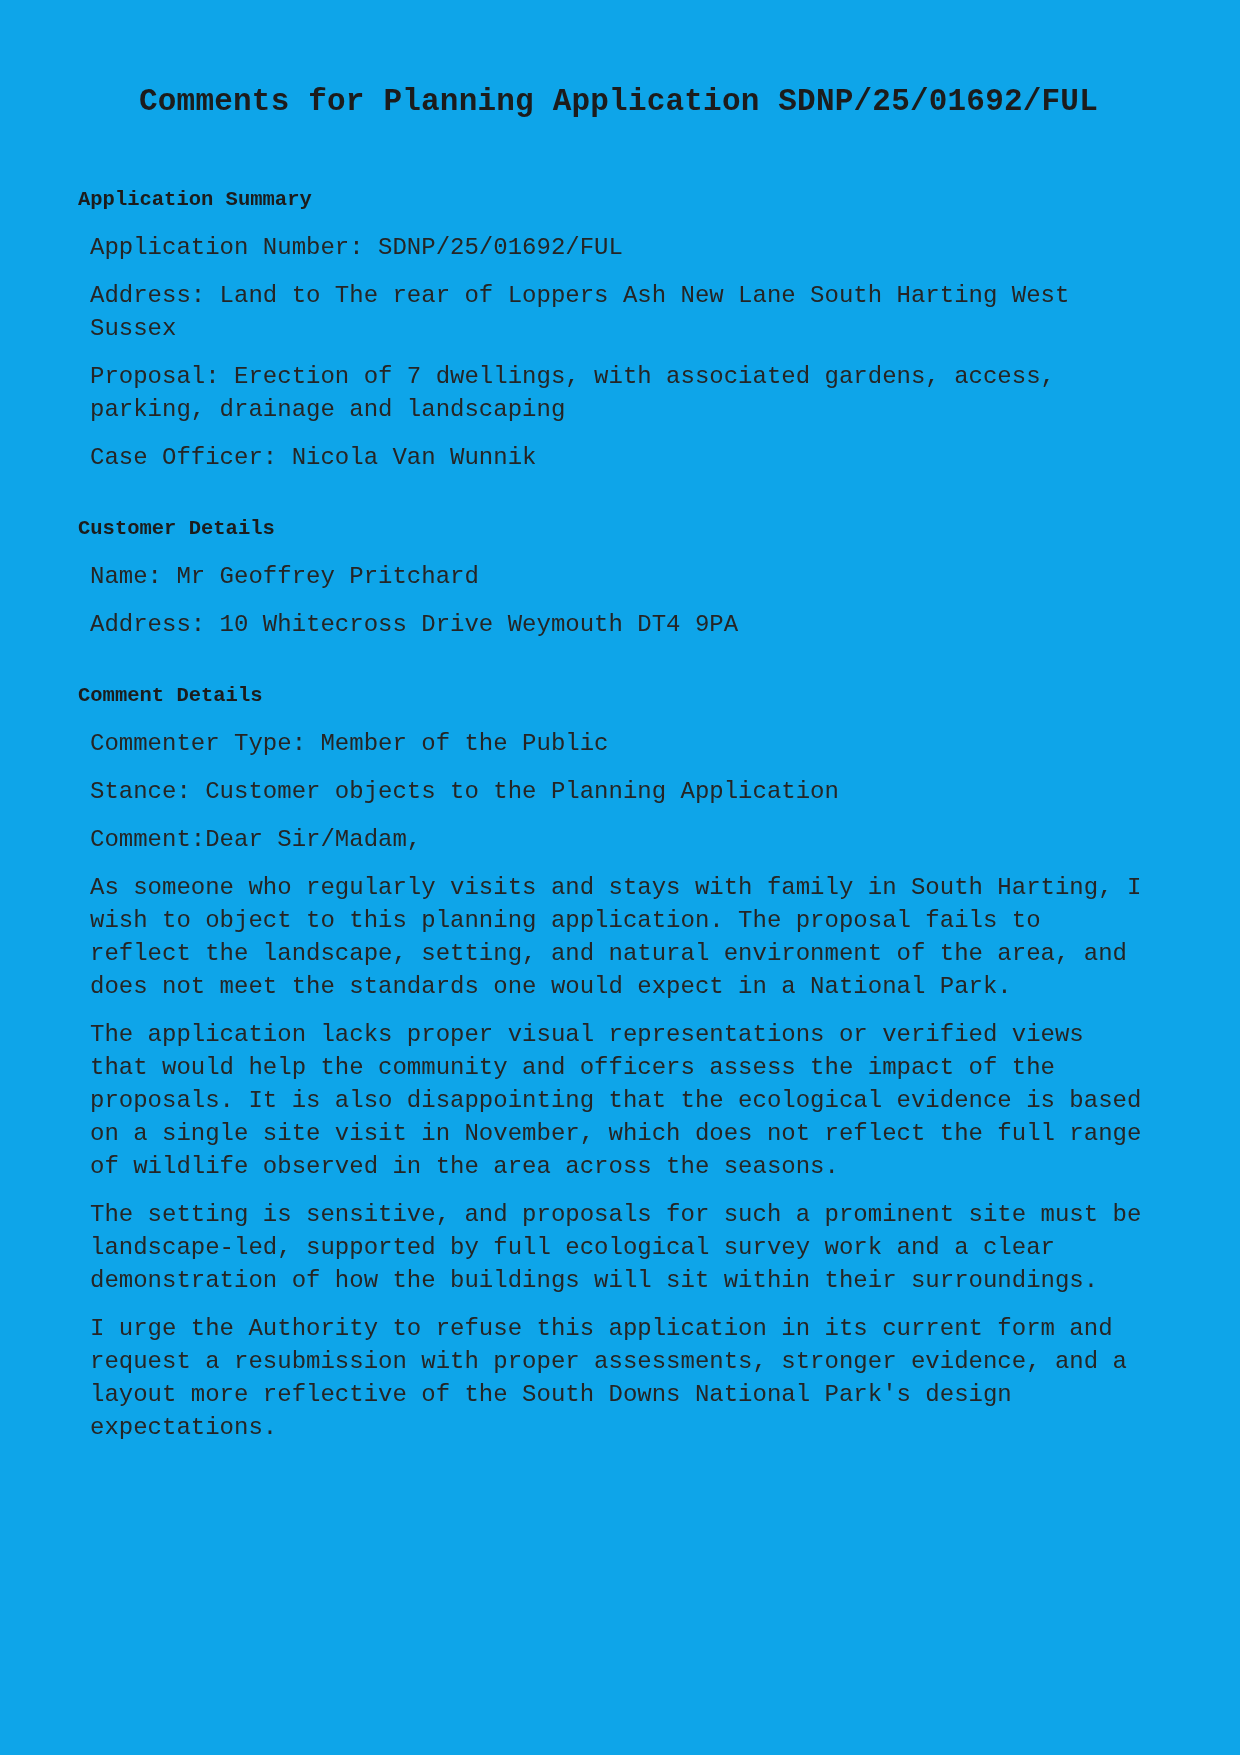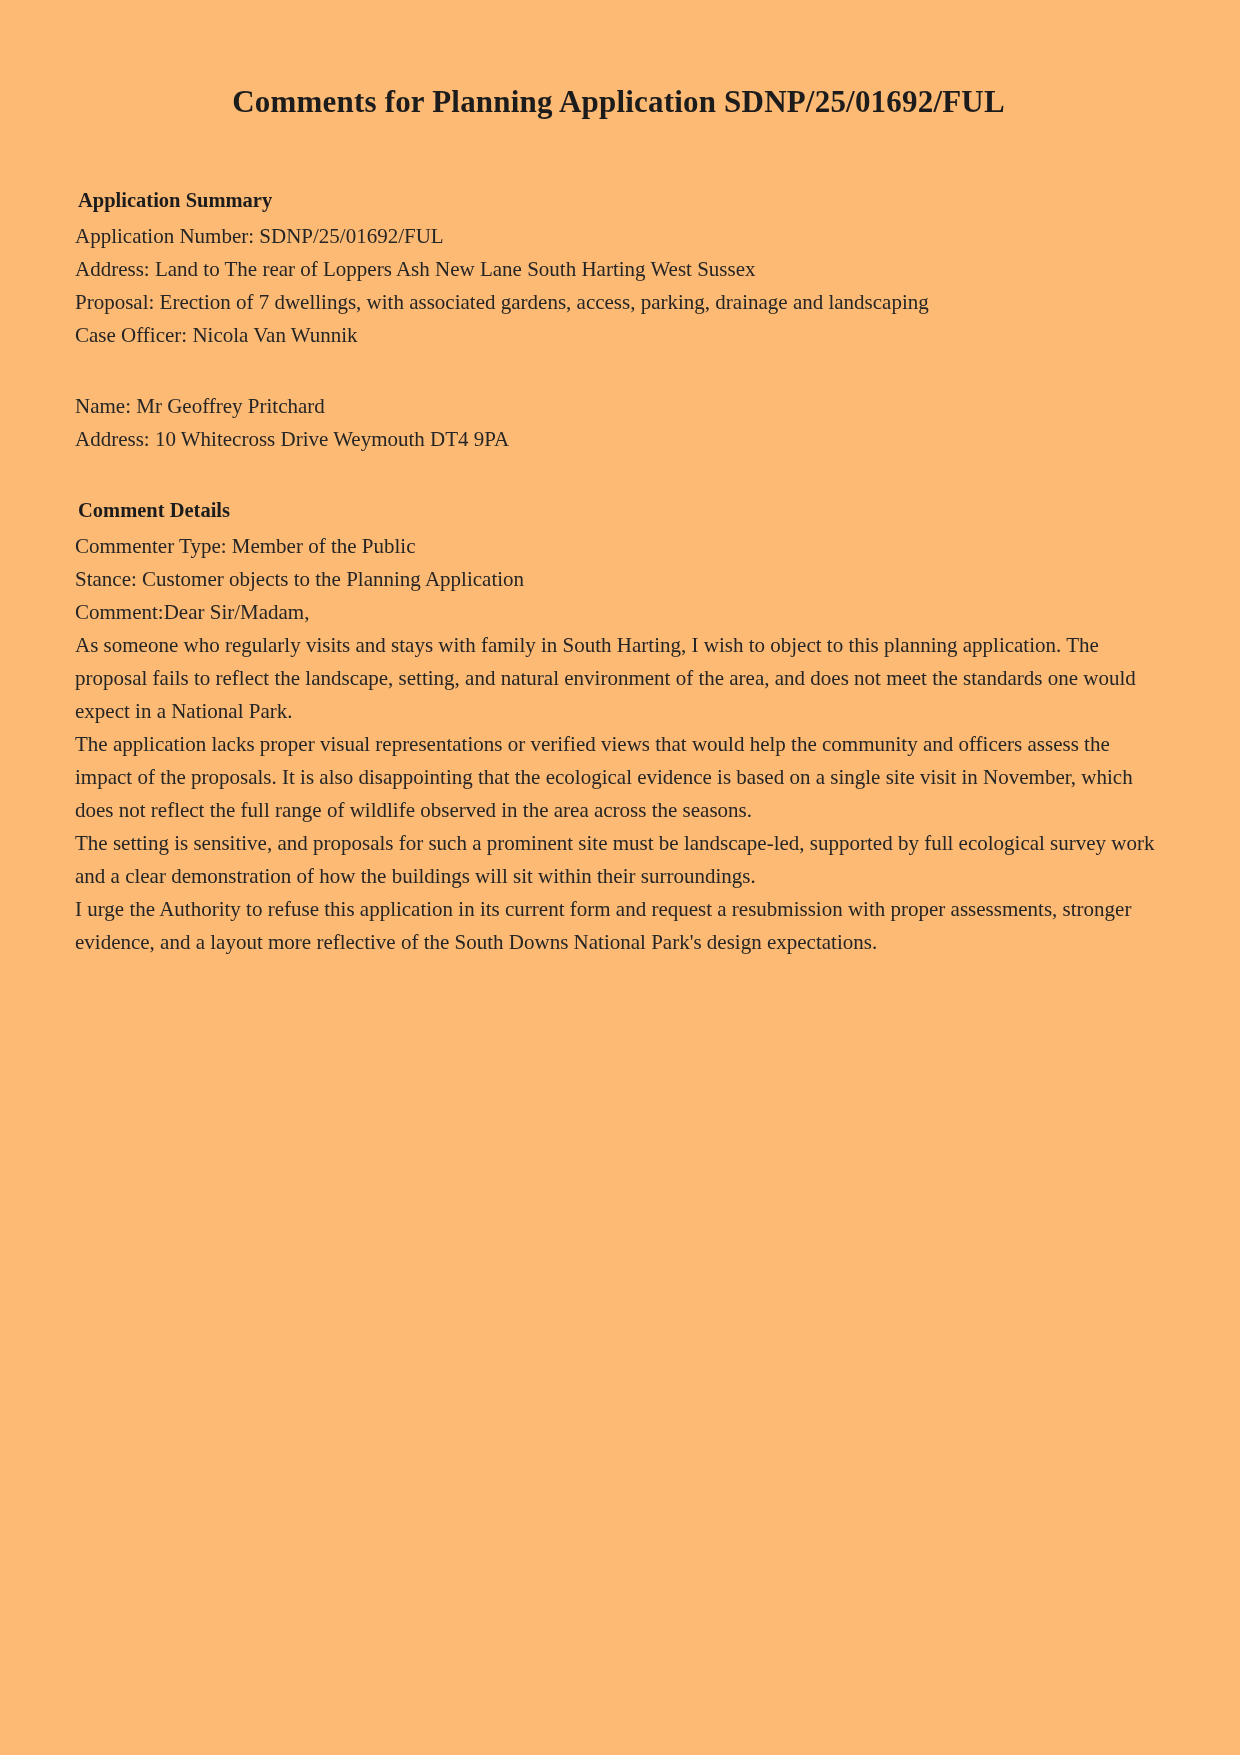--- a/index.html
+++ b/index.html
@@ -5,22 +5,22 @@
   html, body {
     margin: 0;
     padding: 0;
     background: #ffffff;
   }
   .page {
     width: 1240px;
     min-height: 1755px;
     box-sizing: border-box;
     padding: 84px 78px 24px 75px;
-    background: #fdba74;
-    font-family: Liberation Serif, serif;
+    background: #0ea5e9;
+    font-family: Liberation Mono, monospace;
     color: #252525;
   }
   .doc-title {
     margin: 0 0 64px 0;
     text-align: center;
     font-size: 31px;
     font-weight: bold;
     letter-spacing: 0.2px;
     color: #1c1c1c;
   }
@@ -28,42 +28,43 @@
     margin: 0 0 38px 0;
   }
   .section-heading {
     margin: 3px;
     font-size: 20.5px;
     font-weight: bold;
     line-height: 33px;
     color: #1c1c1c;
   }
   .doc-line {
-    margin: 0;
-    font-size: 21px;
+    margin: 15px;
+    font-size: 24px;
     line-height: 33px;
     color: #252525;
   }
 </style>
 </head>
 <body>
 
 <div class="page">
 
   <h1 class="doc-title">Comments for Planning Application SDNP/25/01692/FUL</h1>
 
   <div class="section">
     <h2 class="section-heading">Application Summary</h2>
     <p class="doc-line">Application Number: SDNP/25/01692/FUL</p>
     <p class="doc-line">Address: Land to The rear of Loppers Ash New Lane South Harting West Sussex</p>
     <p class="doc-line">Proposal: Erection of 7 dwellings, with associated gardens, access, parking, drainage and landscaping</p>
     <p class="doc-line">Case Officer: Nicola Van Wunnik</p>
   </div>
 
   <div class="section">
+    <h2 class="section-heading">Customer Details</h2>
     <p class="doc-line">Name: Mr Geoffrey Pritchard</p>
     <p class="doc-line">Address: 10 Whitecross Drive Weymouth DT4 9PA</p>
   </div>
 
   <div class="section">
     <h2 class="section-heading">Comment Details</h2>
     <p class="doc-line">Commenter Type: Member of the Public</p>
     <p class="doc-line">Stance: Customer objects to the Planning Application</p>
     <p class="doc-line">Comment:Dear Sir/Madam,</p>
     <p class="doc-line">As someone who regularly visits and stays with family in South Harting, I wish to object to this planning application. The proposal fails to reflect the landscape, setting, and natural environment of the area, and does not meet the standards one would expect in a National Park.</p>

